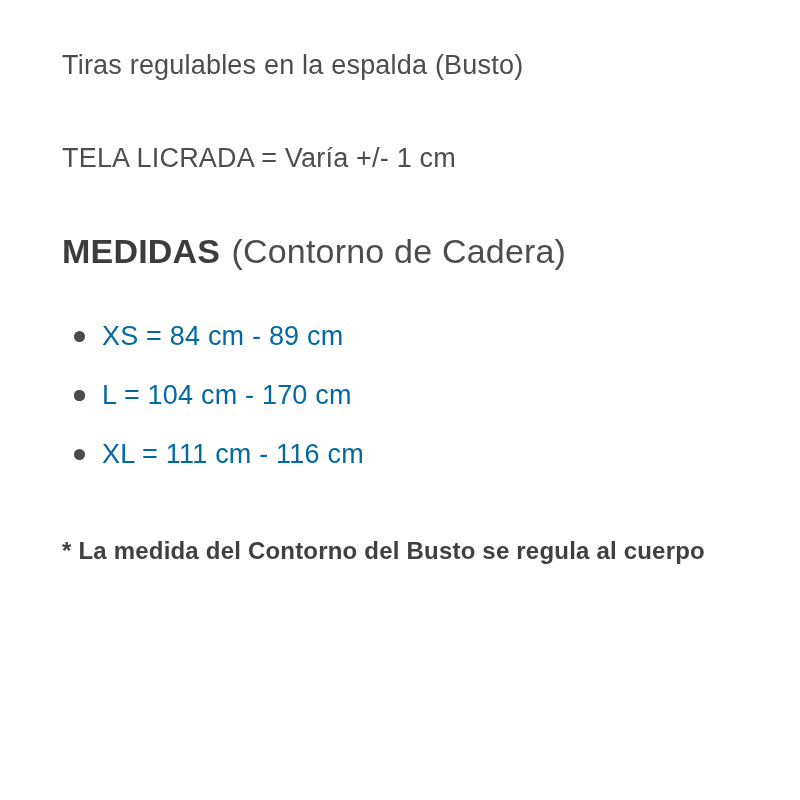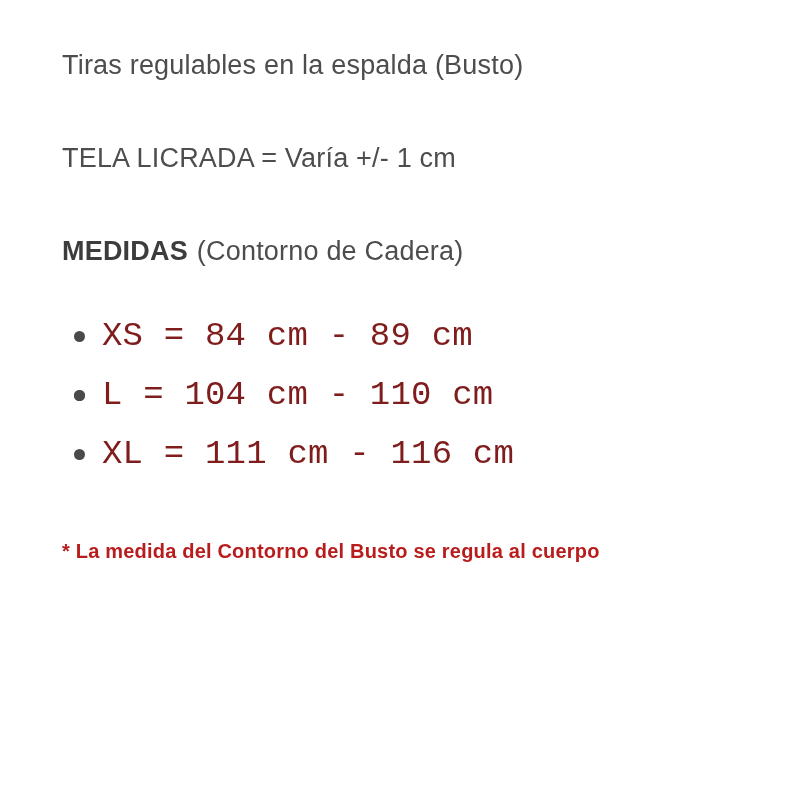--- a/index.html
+++ b/index.html
@@ -24,66 +24,65 @@
   }
   .para {
     font-size: 27px;
     line-height: 34px;
     font-weight: 400;
     color: #4d4d4d;
     margin: 0 0 59px 0;
     letter-spacing: 0.2px;
   }
   .measures-heading {
-    font-size: 27px;
+    font-size: 34px;
     line-height: 34px;
     margin: 0 0 52px 0;
     color: #4d4d4d;
     letter-spacing: 0.2px;
   }
   .measures-heading .title {
     font-weight: 700;
     color: #3c3c3c;
   }
   .measures-heading .subtitle {
     font-weight: 400;
     margin-left: 0.33em;
   }
   ul.size-list {
     list-style: none;
     margin: 0 0 50px 0;
     padding: 0;
   }
   ul.size-list li {
     position: relative;
-    font-size: 34px;
+    font-size: 27px;
     line-height: 33px;
     padding-left: 40px;
     margin-bottom: 26px;
-    color: #7f1d1d;
+    color: #0369a1;
     letter-spacing: 0.2px;
-    font-family: Liberation Mono, monospace;
   }
   ul.size-list li:last-child {
     margin-bottom: 16px;
   }
   ul.size-list li .bullet {
     position: absolute;
     left: 12px;
     top: 11px;
     width: 11px;
     height: 11px;
     border-radius: 50%;
     background: #4a4a4a;
   }
   .footnote {
-    font-size: 20px;
+    font-size: 24px;
     line-height: 60px;
     font-weight: 700;
-    color: #b91c1c;
+    color: #404040;
     margin: 0;
     max-width: 660px;
     letter-spacing: 0.2px;
   }
 </style>
 </head>
 <body>
 
 <div class="page">
 
@@ -98,21 +97,21 @@
   <ul class="size-list">
     <li>
       <span class="bullet"></span>
       <span>XS = 84 cm - 89 cm</span>
     </li>
     <li>
       <span class="bullet"></span>
     </li>
     <li>
       <span class="bullet"></span>
-      <span>L = 104 cm - 110 cm</span>
+      <span>L = 104 cm - 170 cm</span>
     </li>
     <li>
       <span class="bullet"></span>
       <span>XL = 111 cm - 116 cm</span>
     </li>
   </ul>
 
   <p class="footnote">* La medida del Contorno del Busto se regula al cuerpo</p>
 
 </div>

